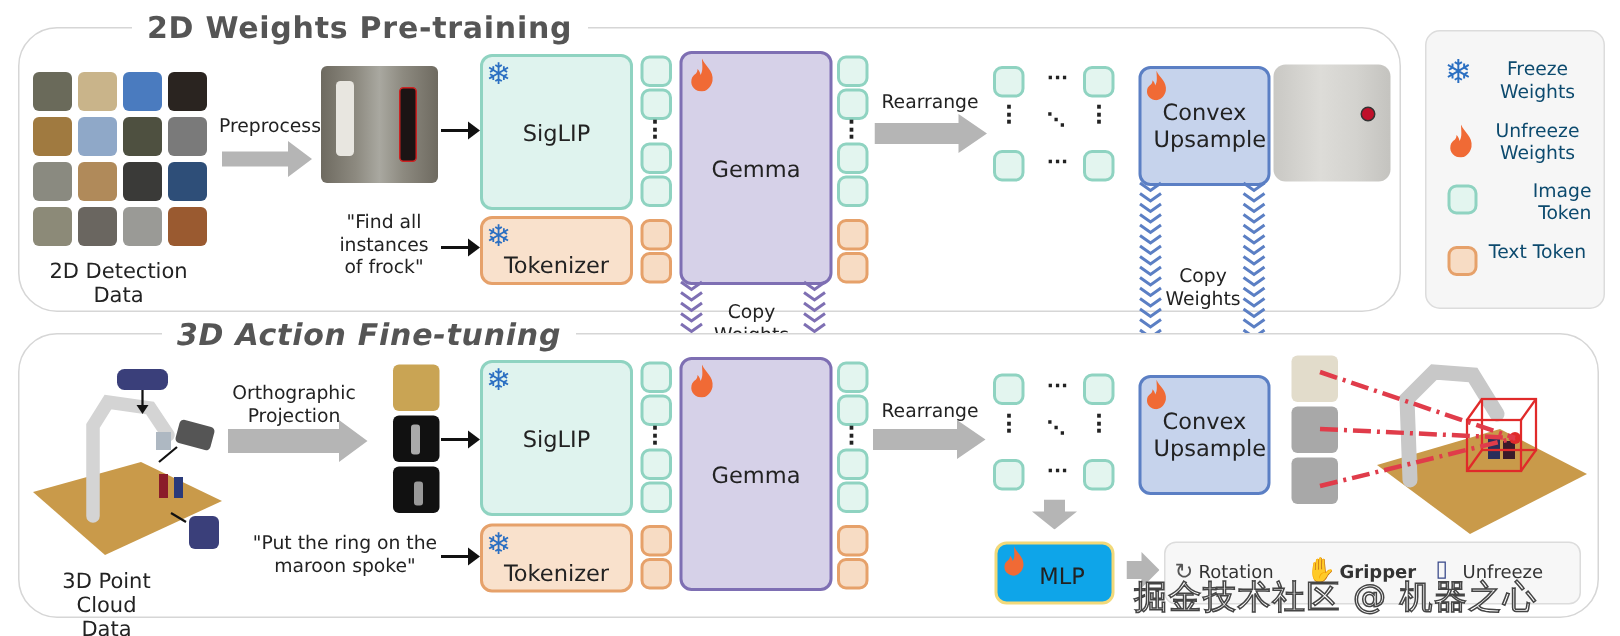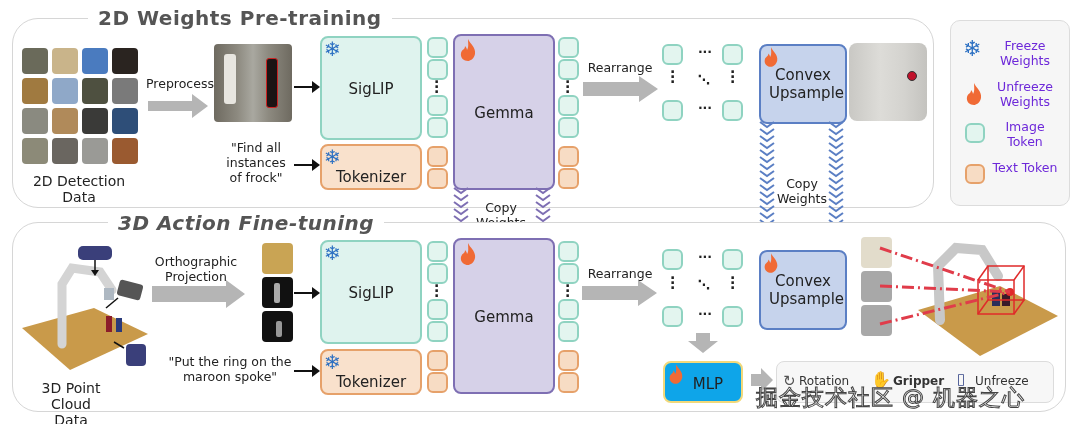--- a/index.html
+++ b/index.html
@@ -14,21 +14,21 @@
   .mlp{position:absolute;background:#0ea5e9;border:2px solid #f2d97a;border-radius:8px;}
   .box-label{position:absolute;left:0;right:0;text-align:center;font-size:15px;color:#222;line-height:18px;}
   .tok-img{position:absolute;width:17px;height:17px;background:#e3f5ef;border:2px solid #8fd3c1;border-radius:6px;}
   .tok-txt{position:absolute;width:17px;height:17px;background:#f7dcc4;border:2px solid #e6a16a;border-radius:6px;}
   .vdots{position:absolute;width:3px;font-size:14px;line-height:5px;color:#222;font-weight:bold;}
   .arrow-gray{position:absolute;}
   .lbl{position:absolute;font-size:12.5px;color:#222;text-align:center;line-height:15px;}
   .snow{position:absolute;color:#2b6fc2;font-size:20px;line-height:20px;font-weight:bold;}
   .fire{position:absolute;}
   .legend{position:absolute;left:950px;top:20px;width:118px;height:184px;background:#f6f6f6;border:1.5px solid #dcdcdc;border-radius:10px;}
-  .legend-text{position:absolute;font-size:12.5px;text-align:center;line-height:15px;color:#6d28d9;}
+  .legend-text{position:absolute;font-size:12.5px;text-align:center;line-height:15px;color:#0c4a6e;}
   .thumb{position:absolute;border-radius:4px;}
   .watermark{position:absolute;left:756px;top:383px;font-size:22px;color:#fff;-webkit-text-stroke:1px #444;letter-spacing:1px;font-family:"DejaVu Sans",sans-serif;}
   .outbox{position:absolute;left:776px;top:361px;width:276px;height:40px;background:#f7f7f7;border:1.5px solid #dcdcdc;border-radius:8px;}
   .out-item{position:absolute;font-size:12px;color:#333;}
 </style>
 </head>
 <body>
 
 <div class="panel" style="left:12px;top:18px;width:920px;height:188px;"></div>
 <div class="section-title" style="left:88px;top:6px;">2D Weights Pre-training</div>
@@ -193,21 +193,21 @@
 <div class="lbl" style="left:772px;top:176px;width:60px;">Copy Weights</div>
 
 <div class="legend">
   <div class="snow" style="left:12px;top:18px;font-size:22px;">❄</div>
   <div class="legend-text" style="left:38px;top:17px;width:72px;">Freeze Weights</div>
   <svg class="abs" style="left:14px;top:62px;" width="18" height="22" viewBox="0 0 18 22">
       <path d="M9 0 C11 5 17 8 16 15 C15 20 11 22 9 22 C5 22 1 19 2 14 C3 10 6 11 6 7 C8 9 8 11 8 11 C10 8 9 4 9 0Z" fill="#f06a35"></path>
     </svg>
   <div class="legend-text" style="left:38px;top:58px;width:72px;">Unfreeze Weights</div>
   <div class="tok-img" style="left:14px;top:102px;width:16px;height:16px;"></div>
-  <div class="legend-text" style="left:38px;top:98px;width:72px;">Image Token</div>
+  <div class="legend-text" style="left:38px;top:98px;width:72px;text-align:right;">Image Token</div>
   <div class="tok-txt" style="left:14px;top:143px;width:16px;height:16px;"></div>
   <div class="legend-text" style="left:38px;top:139px;width:72px;">Text Token</div>
 </div>
 
 <div class="panel" style="left:12px;top:222px;width:1052px;height:188px;"></div>
 <div class="section-title" style="left:108px;top:211px;font-style:italic;">3D Action Fine-tuning</div>
 
 <svg class="abs" style="left:20px;top:244px;" width="130" height="132">
   <polygon points="2,84 74,64 128,90 50,126" fill="#c99a4a"></polygon>
   <path d="M42,100 L42,40 L52,24 L80,28 L92,46" stroke="#d4d4d4" stroke-width="9" fill="none" stroke-linecap="round"></path>

